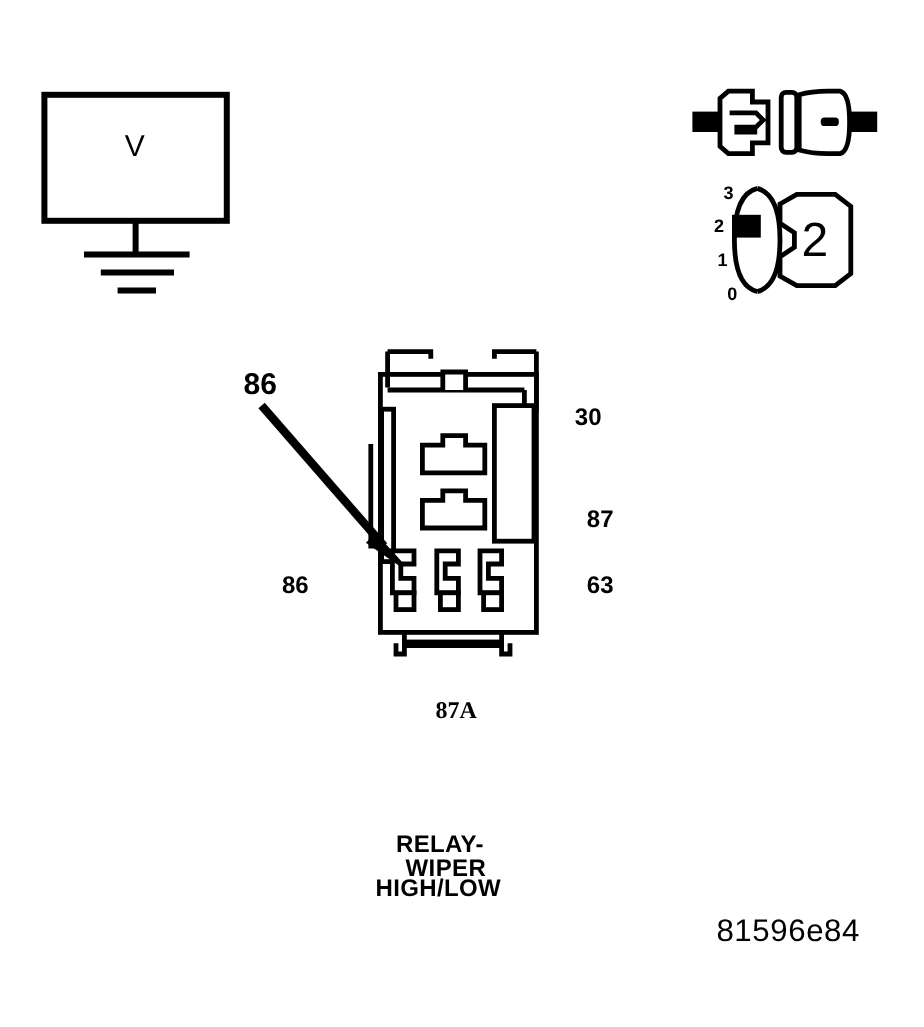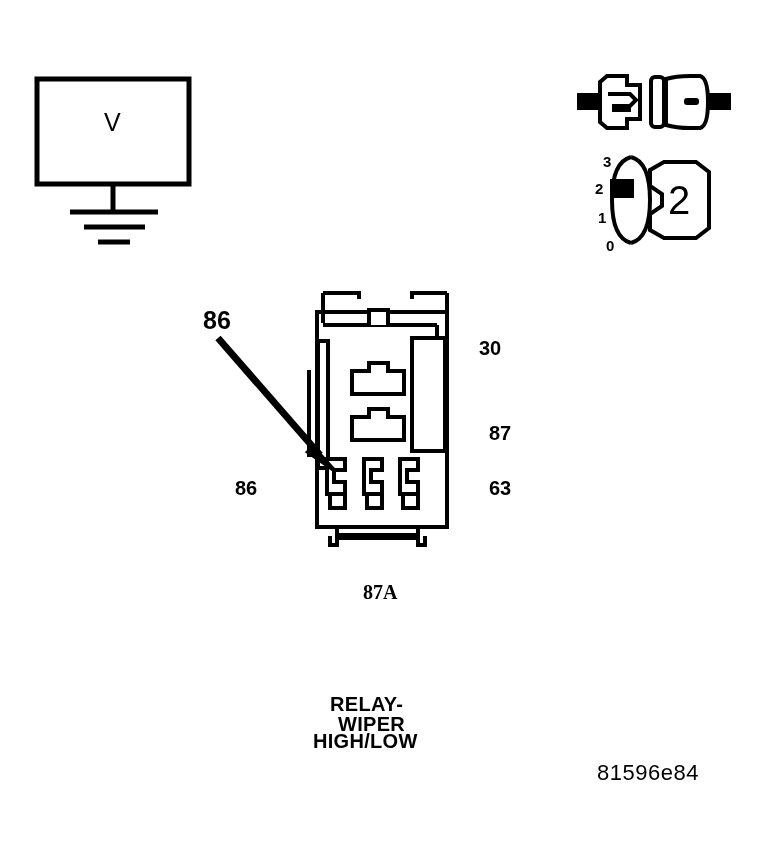--- a/index.html
+++ b/index.html
@@ -58,21 +58,21 @@
     font-size: 15px;
     font-weight: 700;
   }
   
   .dial-value {
     font-size: 40px;
     font-weight: 400;
   }
   
   .figure-id {
-    font-size: 22px;
+    font-size: 26px;
     font-weight: 400;
     letter-spacing: 0.5px;
   }
 </style>
 </head>
 <body>
 
 <div id="page">
 
   <svg class="svg-layer" viewBox="0 0 770 856">

